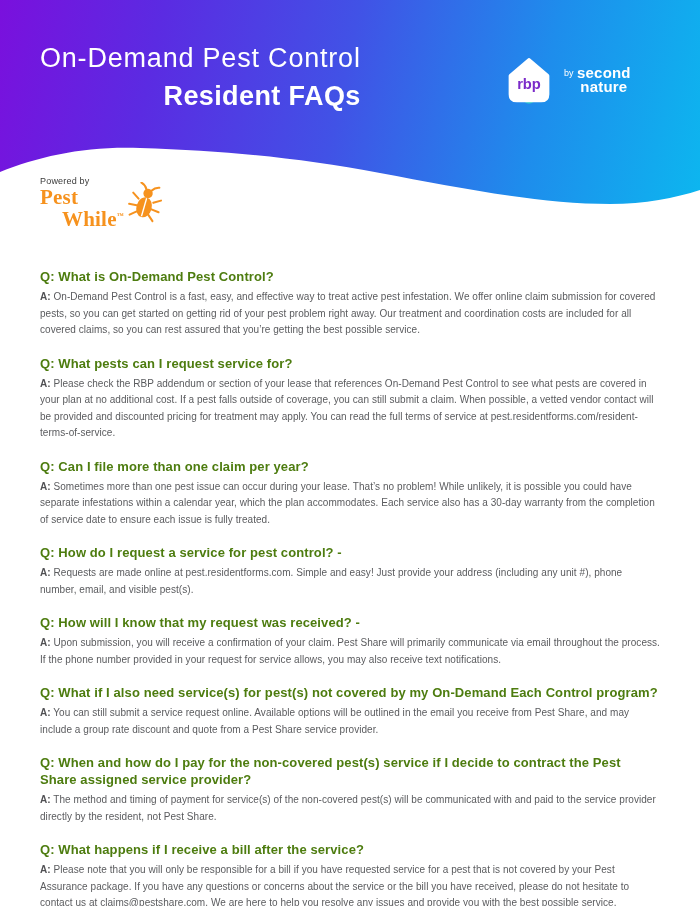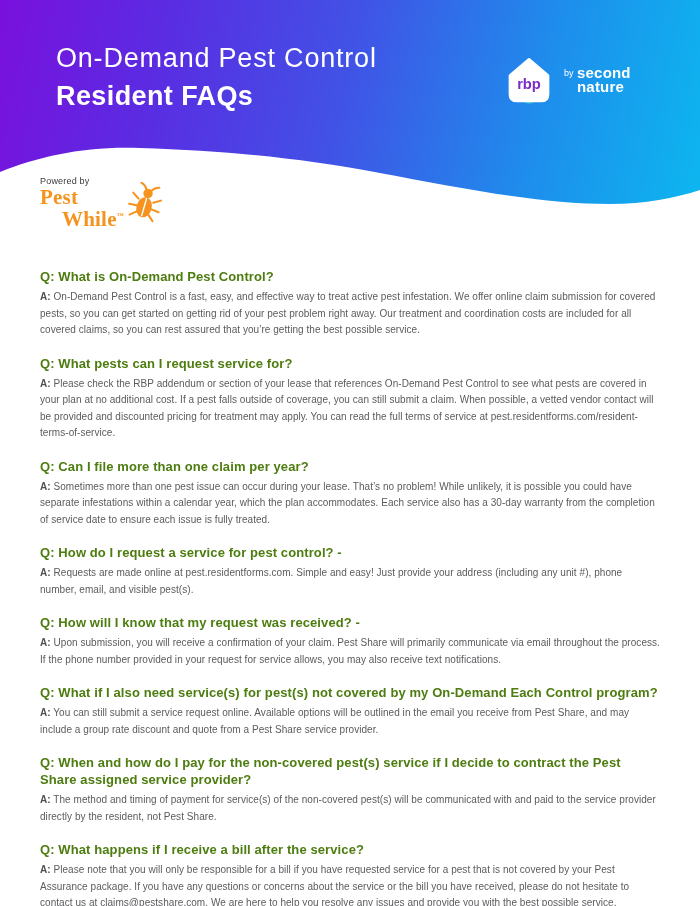--- a/index.html
+++ b/index.html
@@ -3,28 +3,28 @@
 <meta charset="utf-8">
 <style>
   html,body{margin:0;padding:0;background:#ffffff;}
   .page{
     position:relative;width:700px;height:906px;background:#ffffff;overflow:hidden;
     font-family:"Liberation Sans",sans-serif;
   }
   
   .header{position:relative;width:700px;height:240px;
     background:linear-gradient(102deg,#7a10dd 0%,#5b2be2 22%,#4152e6 48%,#1e8dec 75%,#0cb8ef 100%);}
-  .title-block{position:absolute;left:56px;top:42px;color:#ffffff;}
+  .title-block{position:absolute;left:40px;top:42px;color:#ffffff;text-align:right;}
   .title-line1{font-size:27px;font-weight:400;letter-spacing:0.8px;line-height:32px;}
   .title-line2{font-size:27px;font-weight:700;letter-spacing:0.4px;line-height:32px;margin-top:6px;}
   .brand{position:absolute;left:503px;top:56px;display:flex;align-items:flex-start;}
   .rbp-badge{width:52px;height:52px;display:block;}
   .sn-block{position:relative;margin-left:9px;margin-top:10px;color:#ffffff;}
   .sn-by{font-size:9px;font-weight:400;position:absolute;left:0;top:2px;}
-  .sn-names{margin-left:13px;text-align:left;font-weight:700;font-size:15px;line-height:13.5px;letter-spacing:0.2px;}
+  .sn-names{margin-left:13px;text-align:center;font-weight:700;font-size:15px;line-height:13.5px;letter-spacing:0.2px;}
   .header-wave{position:absolute;left:0;bottom:0;width:700px;height:100px;display:block;}
   
   .powered{position:absolute;left:40px;top:176px;}
   .powered-label{font-size:9px;color:#3b3b3b;letter-spacing:0.2px;}
   .ps-row{display:flex;align-items:flex-start;margin-top:2px;}
   .ps-words{line-height:19px;}
   .ps-line1,.ps-line2{font-size:21px;font-weight:700;color:#f6921e;letter-spacing:0.2px;font-family:Liberation Serif, serif;}
   .ps-line2{margin-left:22px;}
   .ps-tm{font-size:7px;vertical-align:super;color:#f6921e;font-weight:700;}
   .bug{width:34px;height:44px;margin-left:4px;margin-top:-6px;}

